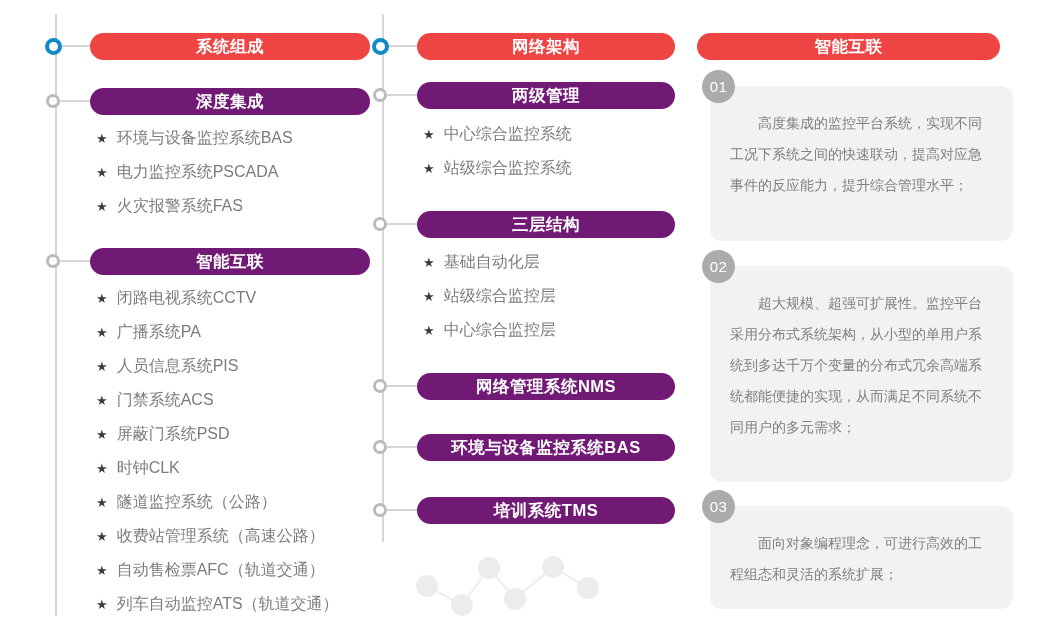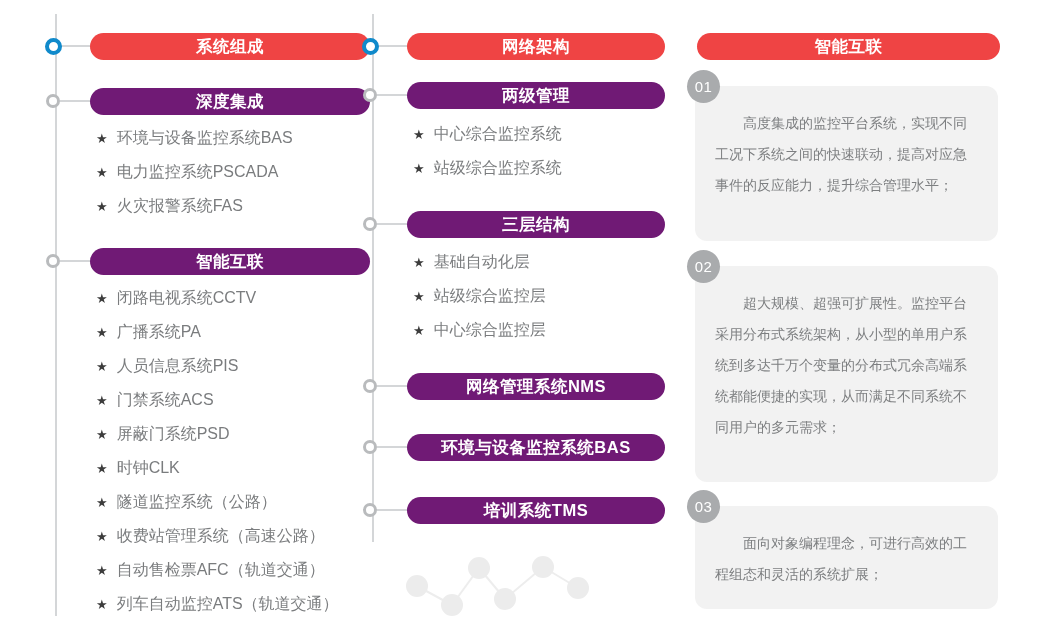--- a/index.html
+++ b/index.html
@@ -16,21 +16,21 @@
     -webkit-font-smoothing: antialiased;
   }
 
   
   .column {
     position: absolute;
     top: 0;
     height: 640px;
   }
   #col-systems   { left: 40px;  width: 320px; }
-  #col-network   { left: 357px; width: 300px; }
+  #col-network   { left: 367px; width: 300px; }
   #col-features  { left: 690px; width: 320px; }
 
   
   .spine {
     position: absolute;
     width: 2px;
     background: #d4d6d8;
     left: 15px;
   }
   #col-systems  .spine { top: 14px; height: 602px; }
@@ -97,21 +97,21 @@
     margin-right: 9px;
   }
   .bullet-text {
     color: #7a7c7e;
     font-size: 16px;
   }
 
   
   .feature-card {
     position: absolute;
-    left: 5px;
+    left: 20px;
     width: 303px;
     background: #f2f2f2;
     border-radius: 12px;
     box-sizing: border-box;
     padding: 22px 20px 18px 20px;
   }
   .card-body {
     color: #7d7f81;
     font-size: 14px;
     line-height: 31px;

